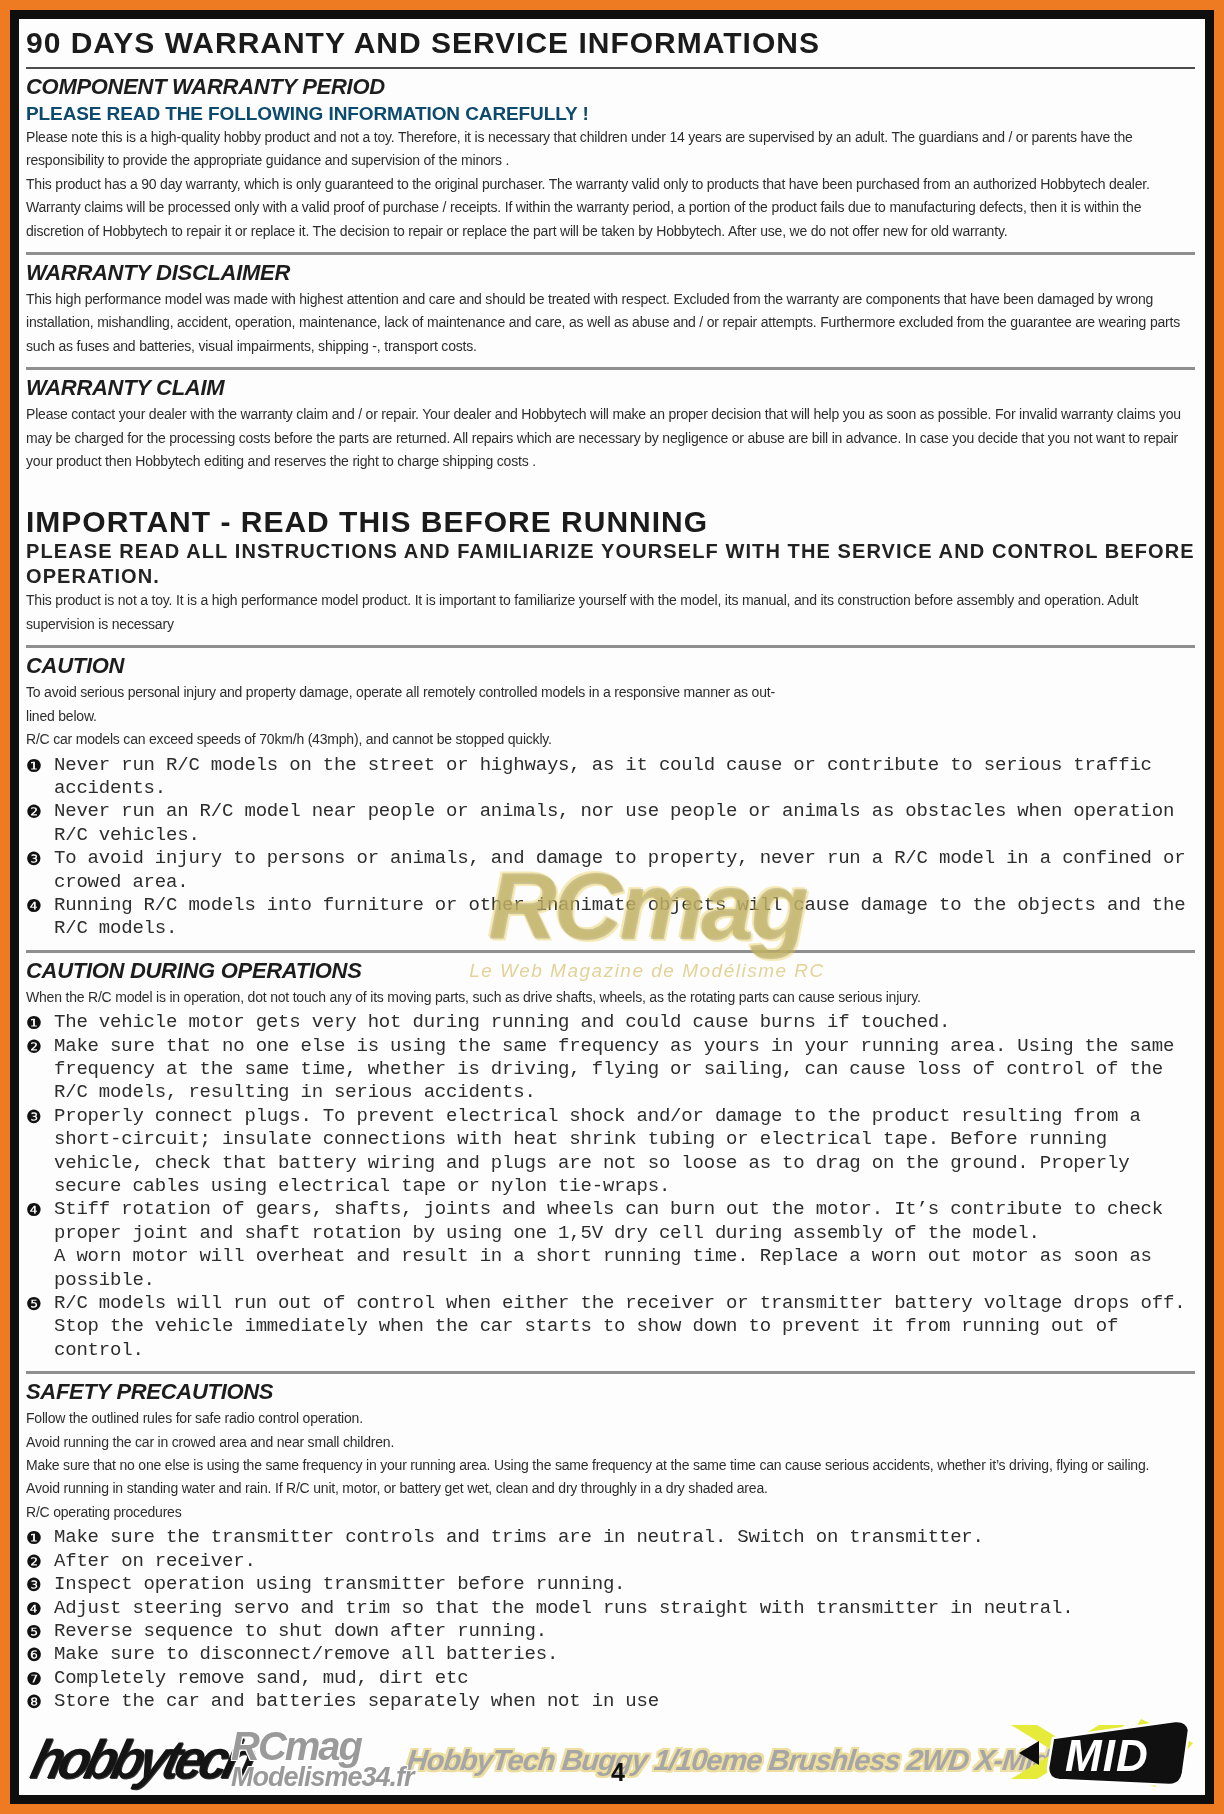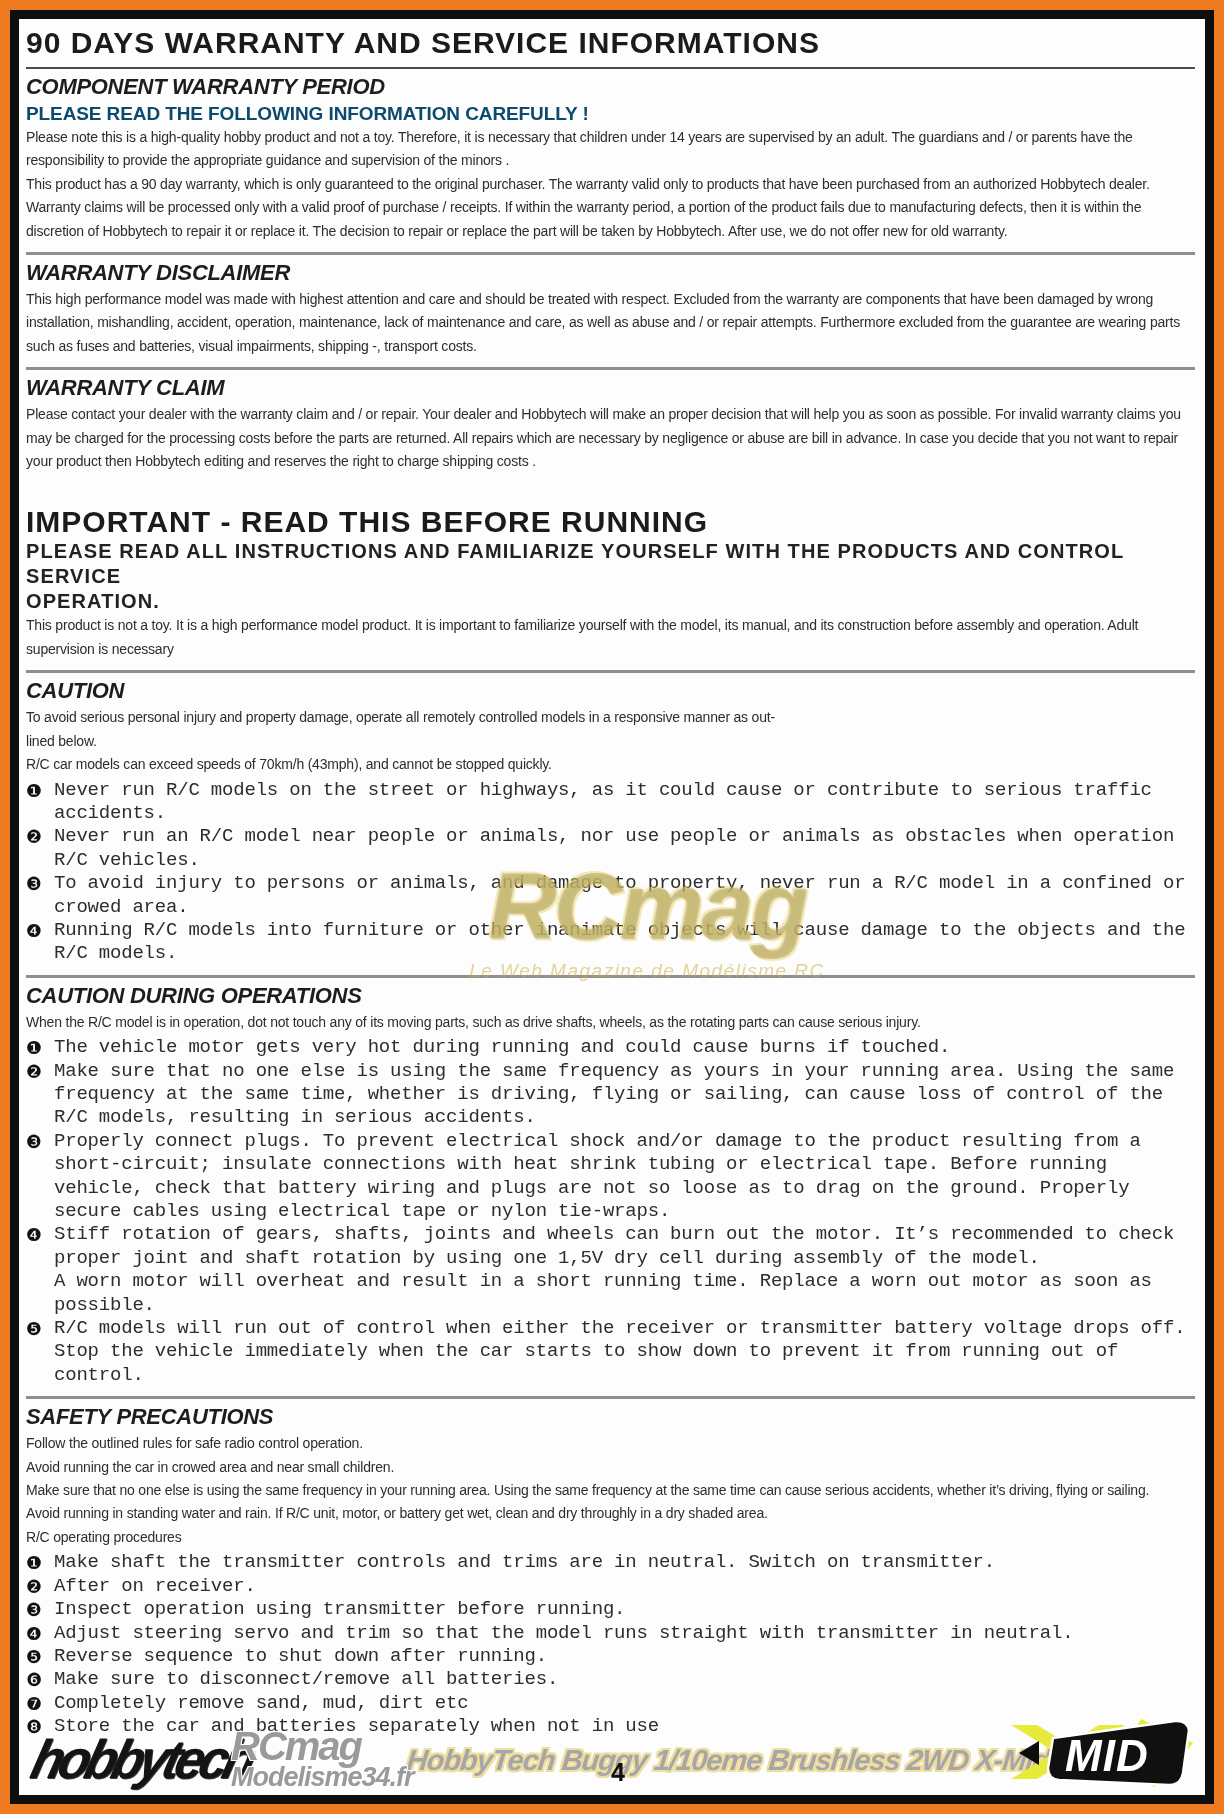--- a/index.html
+++ b/index.html
@@ -110,21 +110,21 @@
 
     <hr class="divider">
     <h2>WARRANTY DISCLAIMER</h2>
     <p class="body">This high performance model was made with highest attention and care and should be treated with respect. Excluded from the warranty are components that have been damaged by wrong installation, mishandling, accident, operation, maintenance, lack of maintenance and care, as well as abuse and / or repair attempts. Furthermore excluded from the guarantee are wearing parts such as fuses and batteries, visual impairments, shipping -, transport costs.</p>
 
     <hr class="divider">
     <h2>WARRANTY CLAIM</h2>
     <p class="body">Please contact your dealer with the warranty claim and / or repair. Your dealer and Hobbytech will make an proper decision that will help you as soon as possible. For invalid warranty claims you may be charged for the processing costs before the parts are returned. All repairs which are necessary by negligence or abuse are bill in advance. In case you decide that you not want to repair your product then Hobbytech editing and reserves the right to charge shipping costs .</p>
 
     <h1 class="important-title">IMPORTANT - READ THIS BEFORE RUNNING</h1>
-    <div class="cond-bold">PLEASE READ ALL INSTRUCTIONS AND FAMILIARIZE YOURSELF WITH THE PRODUCTS AND CONTROL SERVICE</div>
+    <div class="cond-bold">PLEASE READ ALL INSTRUCTIONS AND FAMILIARIZE YOURSELF WITH THE SERVICE AND CONTROL BEFORE</div>
     <div class="cond-bold">OPERATION.</div>
     <p class="body">This product is not a toy. It is a high performance model product. It is important to familiarize yourself with the model, its manual, and its construction before assembly and operation. Adult supervision is necessary</p>
 
     <hr class="divider">
     <h2>CAUTION</h2>
     <div class="line">To avoid serious personal injury and property damage, operate all remotely controlled models in a responsive manner as out-</div>
     <div class="line">lined below.</div>
     <div class="line">R/C car models can exceed speeds of 70km/h (43mph), and cannot be stopped quickly.</div>
     <div class="blist">
       <div class="blt">
@@ -156,21 +156,21 @@
       <div class="blt">
         <span class="mk">❷</span>
         <span class="tx">Make sure that no one else is using the same frequency as yours in your running area. Using the same frequency at the same time, whether is driving, flying or sailing, can cause loss of control of the R/C models, resulting in serious accidents.</span>
       </div>
       <div class="blt">
         <span class="mk">❸</span>
         <span class="tx">Properly connect plugs. To prevent electrical shock and/or damage to the product resulting from a short-circuit; insulate connections with heat shrink tubing or electrical tape. Before running vehicle, check that battery wiring and plugs are not so loose as to drag on the ground. Properly secure cables using electrical tape or nylon tie-wraps.</span>
       </div>
       <div class="blt">
         <span class="mk">❹</span>
-        <span class="tx">Stiff rotation of gears, shafts, joints and wheels can burn out the motor. It’s recommended to check proper joint and shaft rotation by using one 1,5V dry cell during assembly of the model.</span>
+        <span class="tx">Stiff rotation of gears, shafts, joints and wheels can burn out the motor. It’s contribute to check proper joint and shaft rotation by using one 1,5V dry cell during assembly of the model.</span>
       </div>
       <div class="blt">
         <span class="mk"></span>
         <span class="tx">A worn motor will overheat and result in a short running time. Replace a worn out motor as soon as possible.</span>
       </div>
       <div class="blt">
         <span class="mk">❺</span>
         <span class="tx">R/C models will run out of control when either the receiver or transmitter battery voltage drops off. Stop the vehicle immediately when the car starts to show down to prevent it from running out of control.</span>
       </div>
     </div>
@@ -178,21 +178,21 @@
     <hr class="divider">
     <h2>SAFETY PRECAUTIONS</h2>
     <p class="body">Follow the outlined rules for safe radio control operation.</p>
     <p class="body">Avoid running the car in crowed area and near small children.</p>
     <p class="body">Make sure that no one else is using the same frequency in your running area. Using the same frequency at the same time can cause serious accidents, whether it’s driving, flying or sailing.</p>
     <p class="body">Avoid running in standing water and rain. If R/C unit, motor, or battery get wet, clean and dry throughly in a dry shaded area.</p>
     <p class="body">R/C operating procedures</p>
     <div class="blist">
       <div class="blt">
         <span class="mk">❶</span>
-        <span class="tx">Make shaft the transmitter controls and trims are in neutral. Switch on transmitter.</span>
+        <span class="tx">Make sure the transmitter controls and trims are in neutral. Switch on transmitter.</span>
       </div>
       <div class="blt">
         <span class="mk">❷</span>
         <span class="tx">After on receiver.</span>
       </div>
       <div class="blt">
         <span class="mk">❸</span>
         <span class="tx">Inspect operation using transmitter before running.</span>
       </div>
       <div class="blt">

